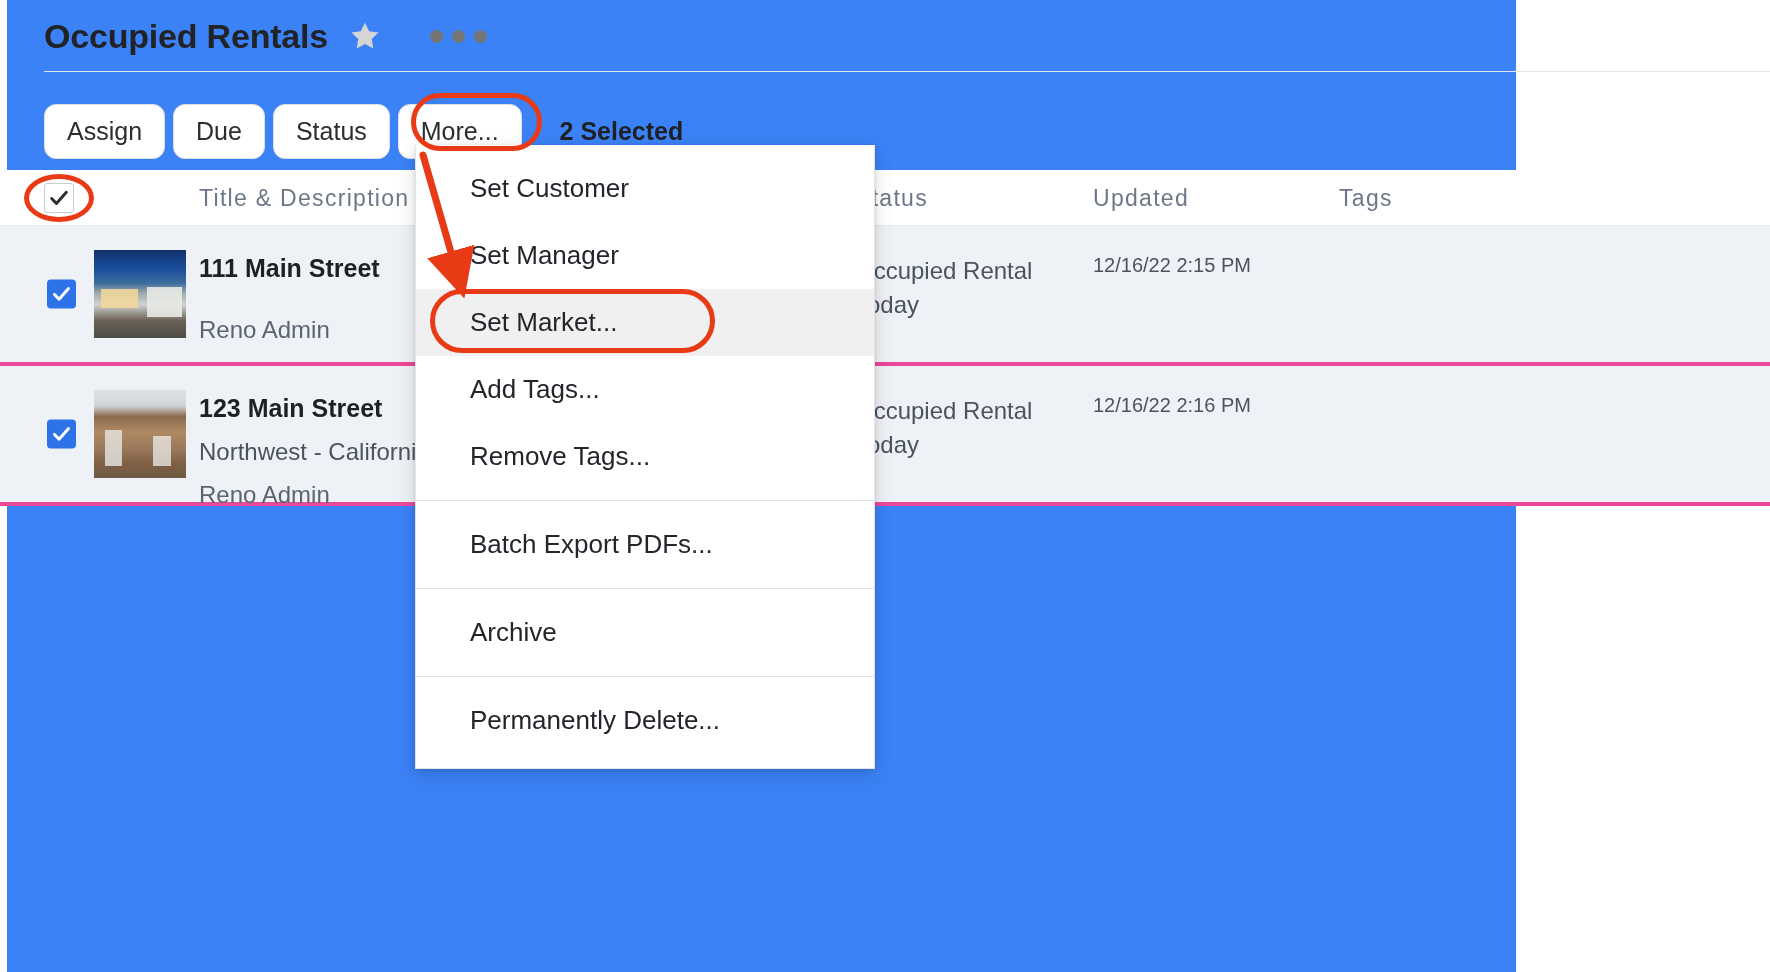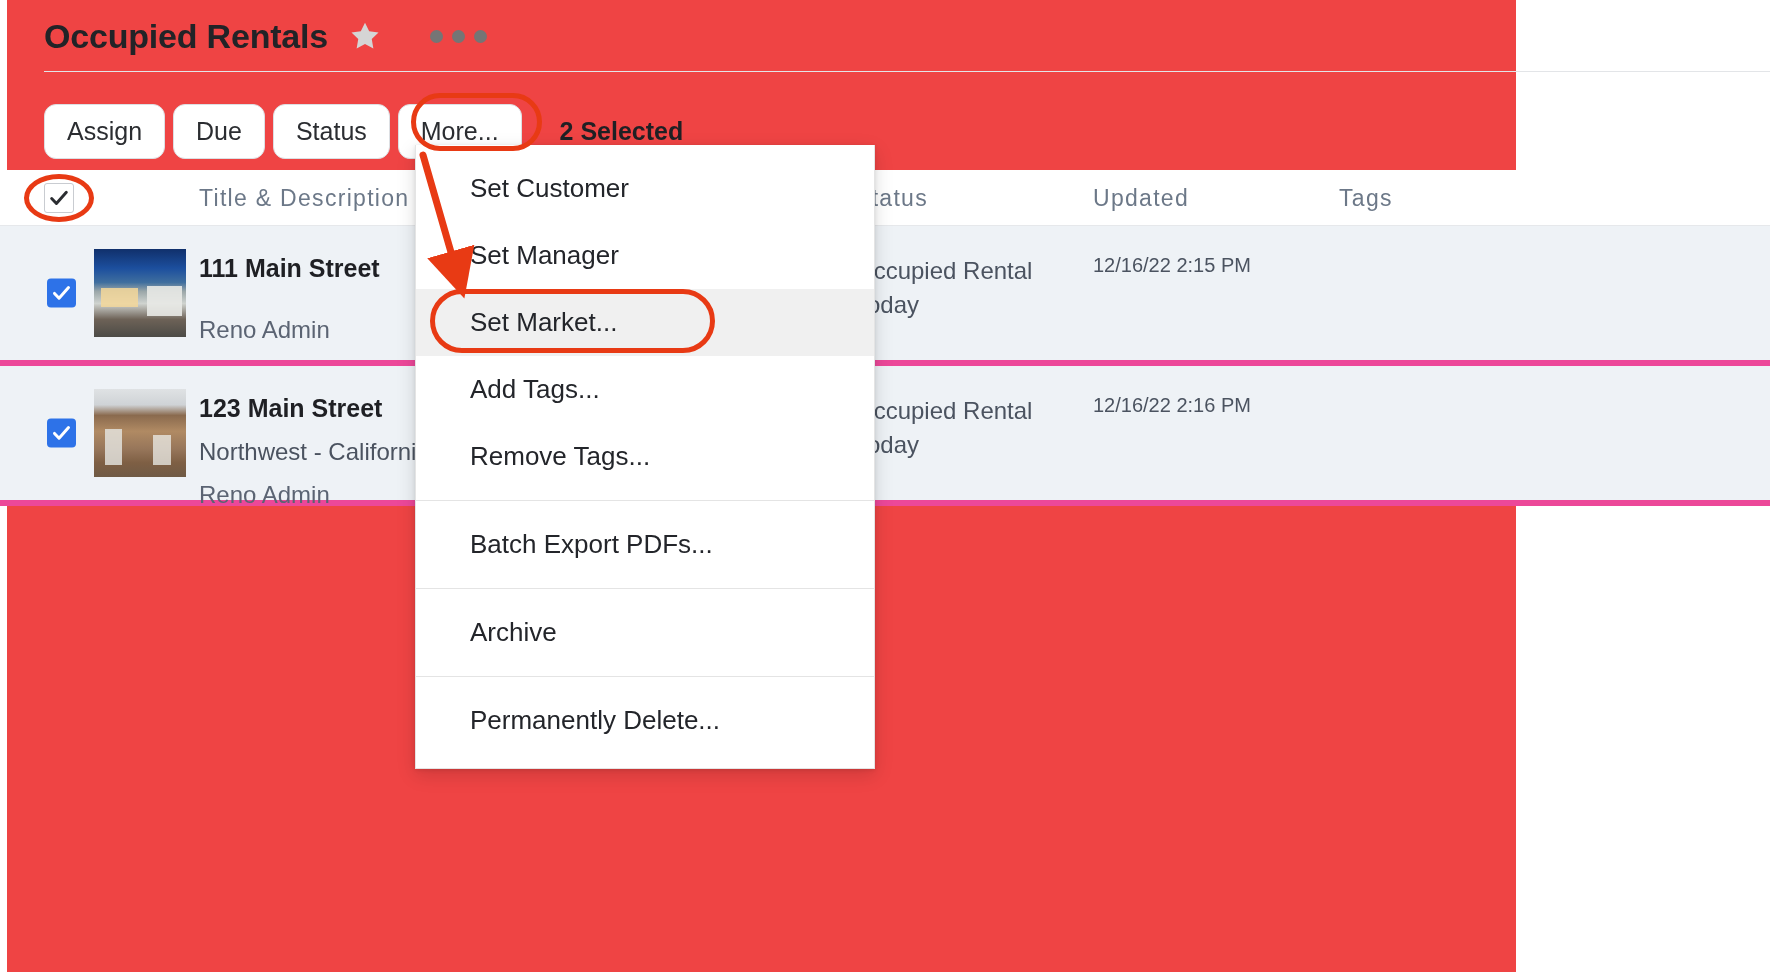--- a/index.html
+++ b/index.html
@@ -6,21 +6,21 @@
   html, body {
     margin: 0; padding: 0;
     width: 1770px; height: 972px;
     background: #ffffff;
     font-family: "Liberation Sans", sans-serif;
     overflow: hidden;
   }
   #app {
     position: relative;
     width: 1516px; height: 972px;
-    background: #ef4444;
+    background: #3b82f6;
   }
 
   
   .left-rail {
     position: absolute;
     left: 0; top: 0; width: 7px; height: 972px;
     background: #ffffff;
   }
   .left-rail-thumb {
     position: absolute;
@@ -127,21 +127,21 @@
     background: #ffffff;
     display: flex; align-items: center; justify-content: center;
     cursor: pointer;
   }
   .hdr-checkbox svg { width: 22px; height: 22px; }
 
   .trow {
     position: relative;
     height: 140px;
     background: #eef2f6;
-    border-bottom: 6px solid #ec4899;
+    border-bottom: 4px solid #ec4899;
   }
   .row-check {
     position: absolute;
     left: 47px; top: 50%;
     transform: translateY(-50%);
     width: 29px; height: 29px;
     border-radius: 4px;
     background: #2d72e8;
     display: flex; align-items: center; justify-content: center;
     cursor: pointer;

